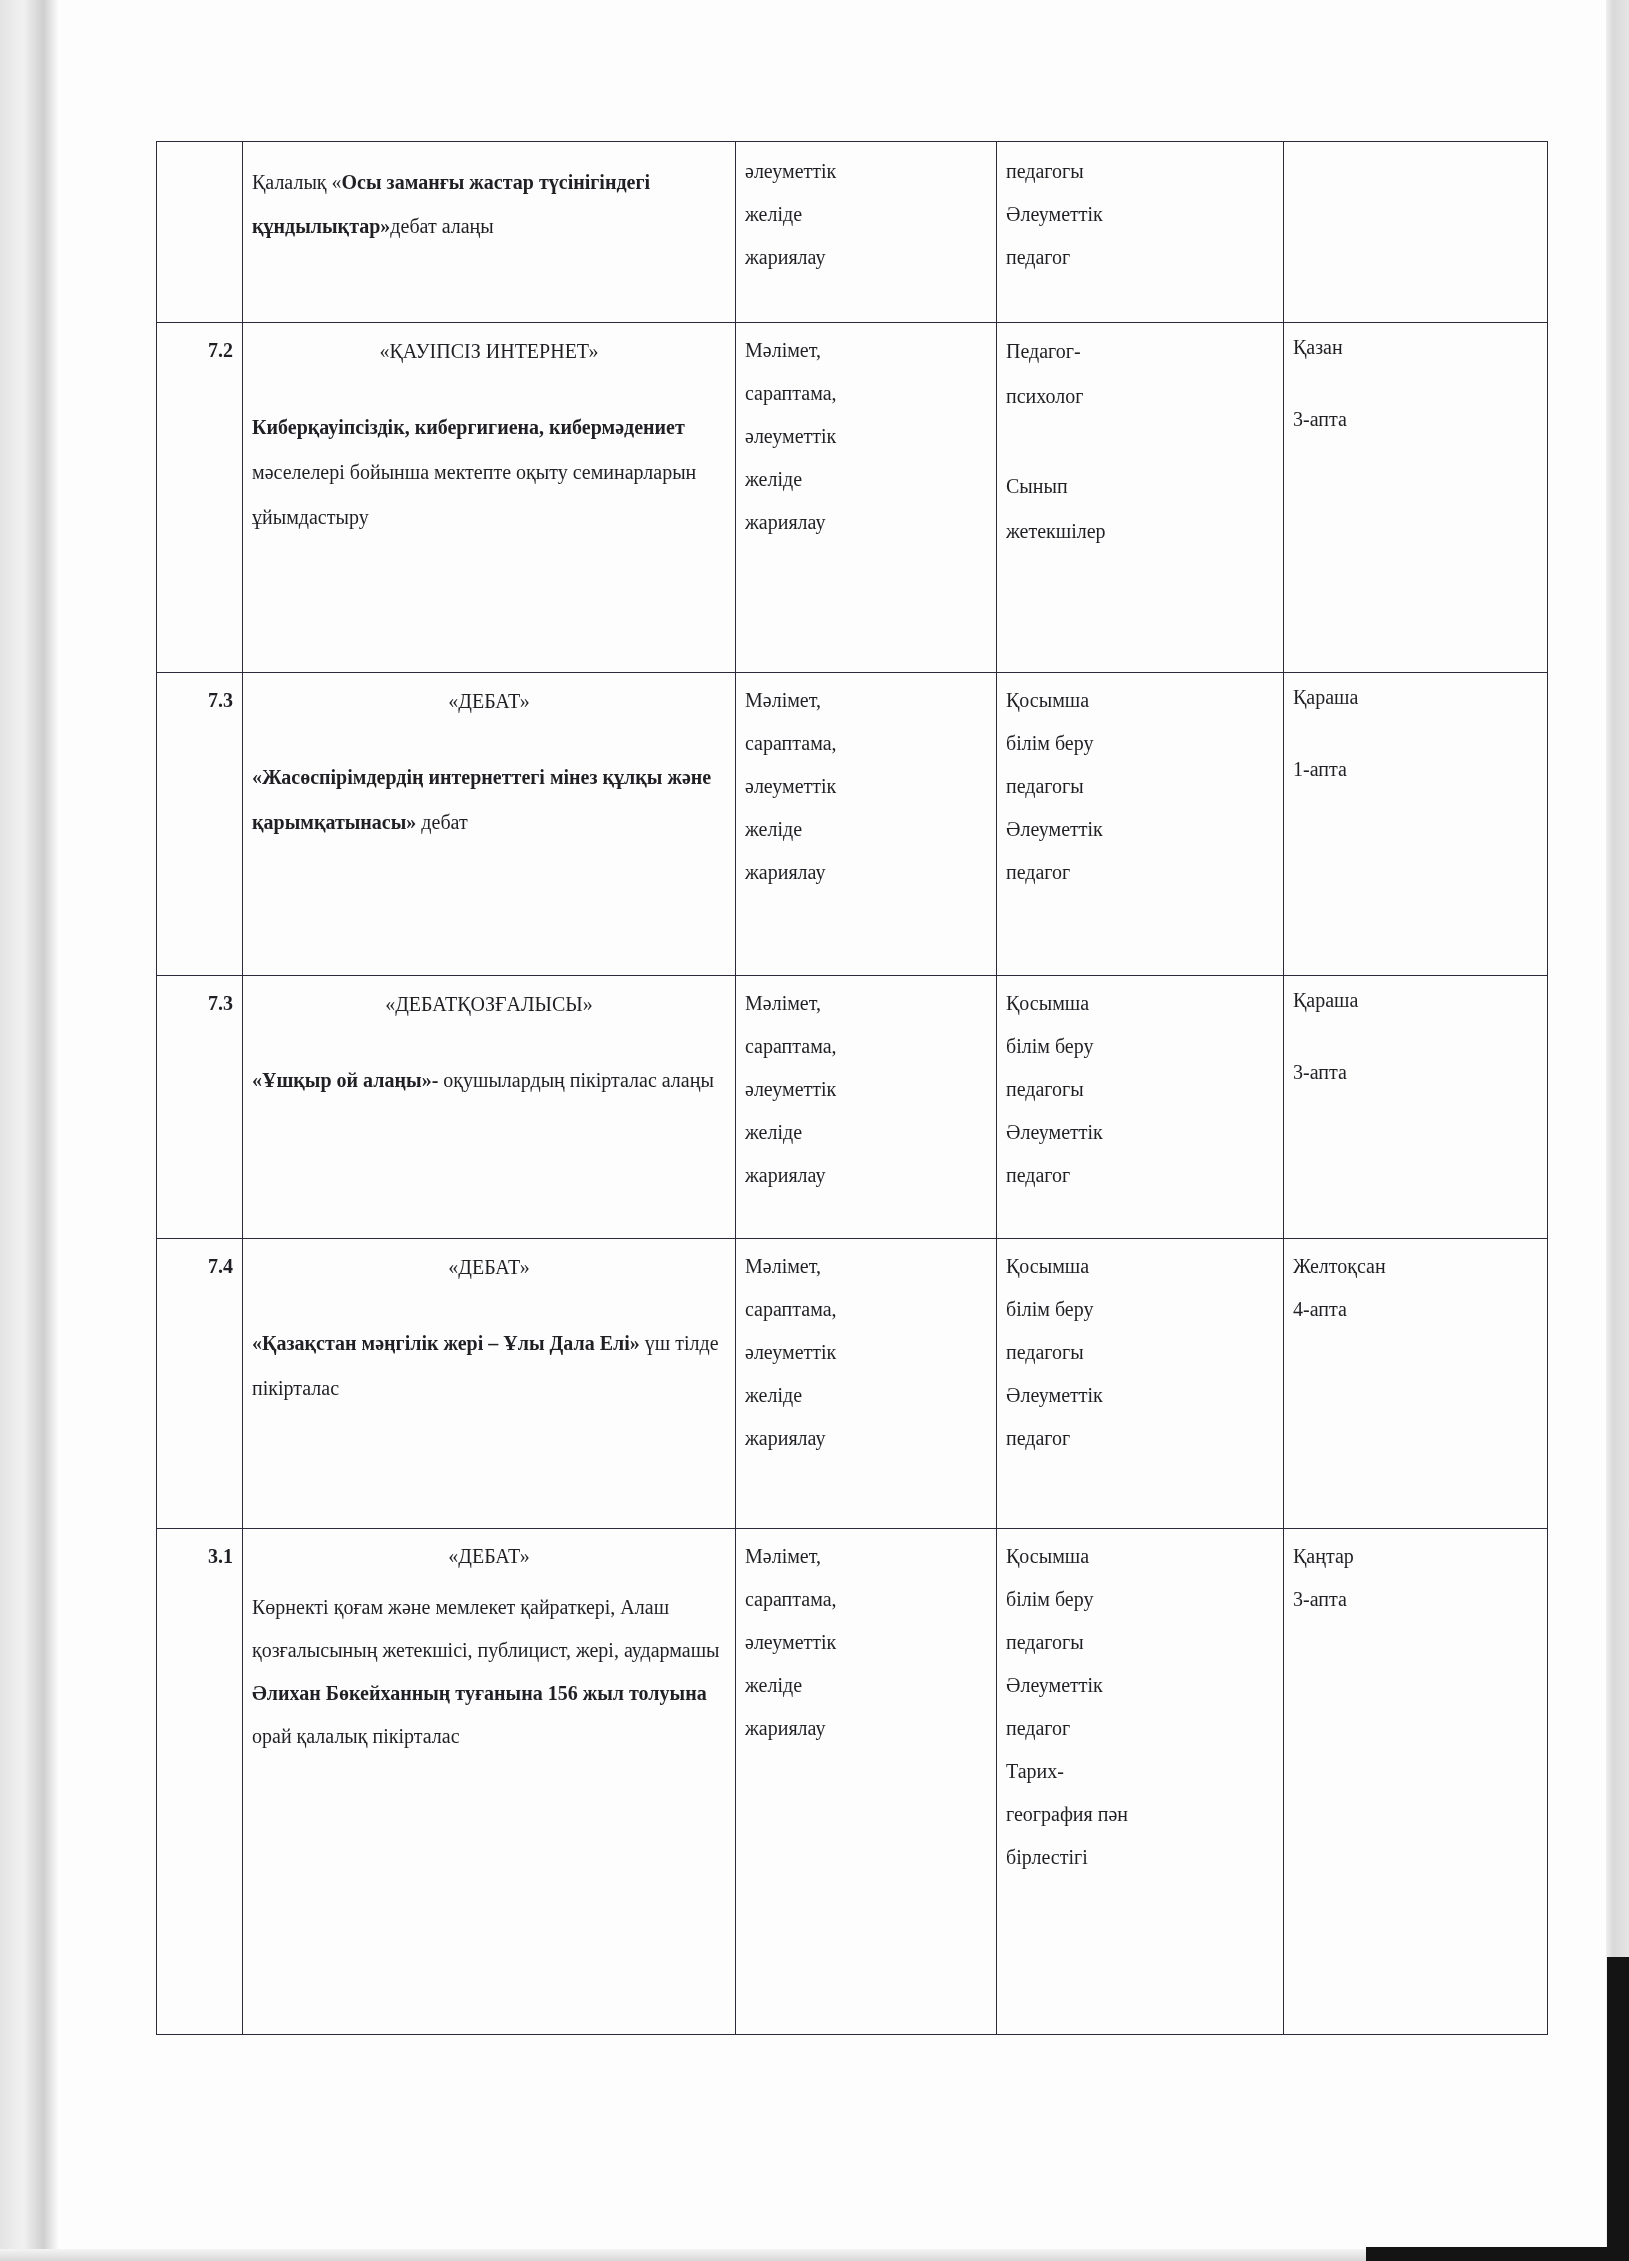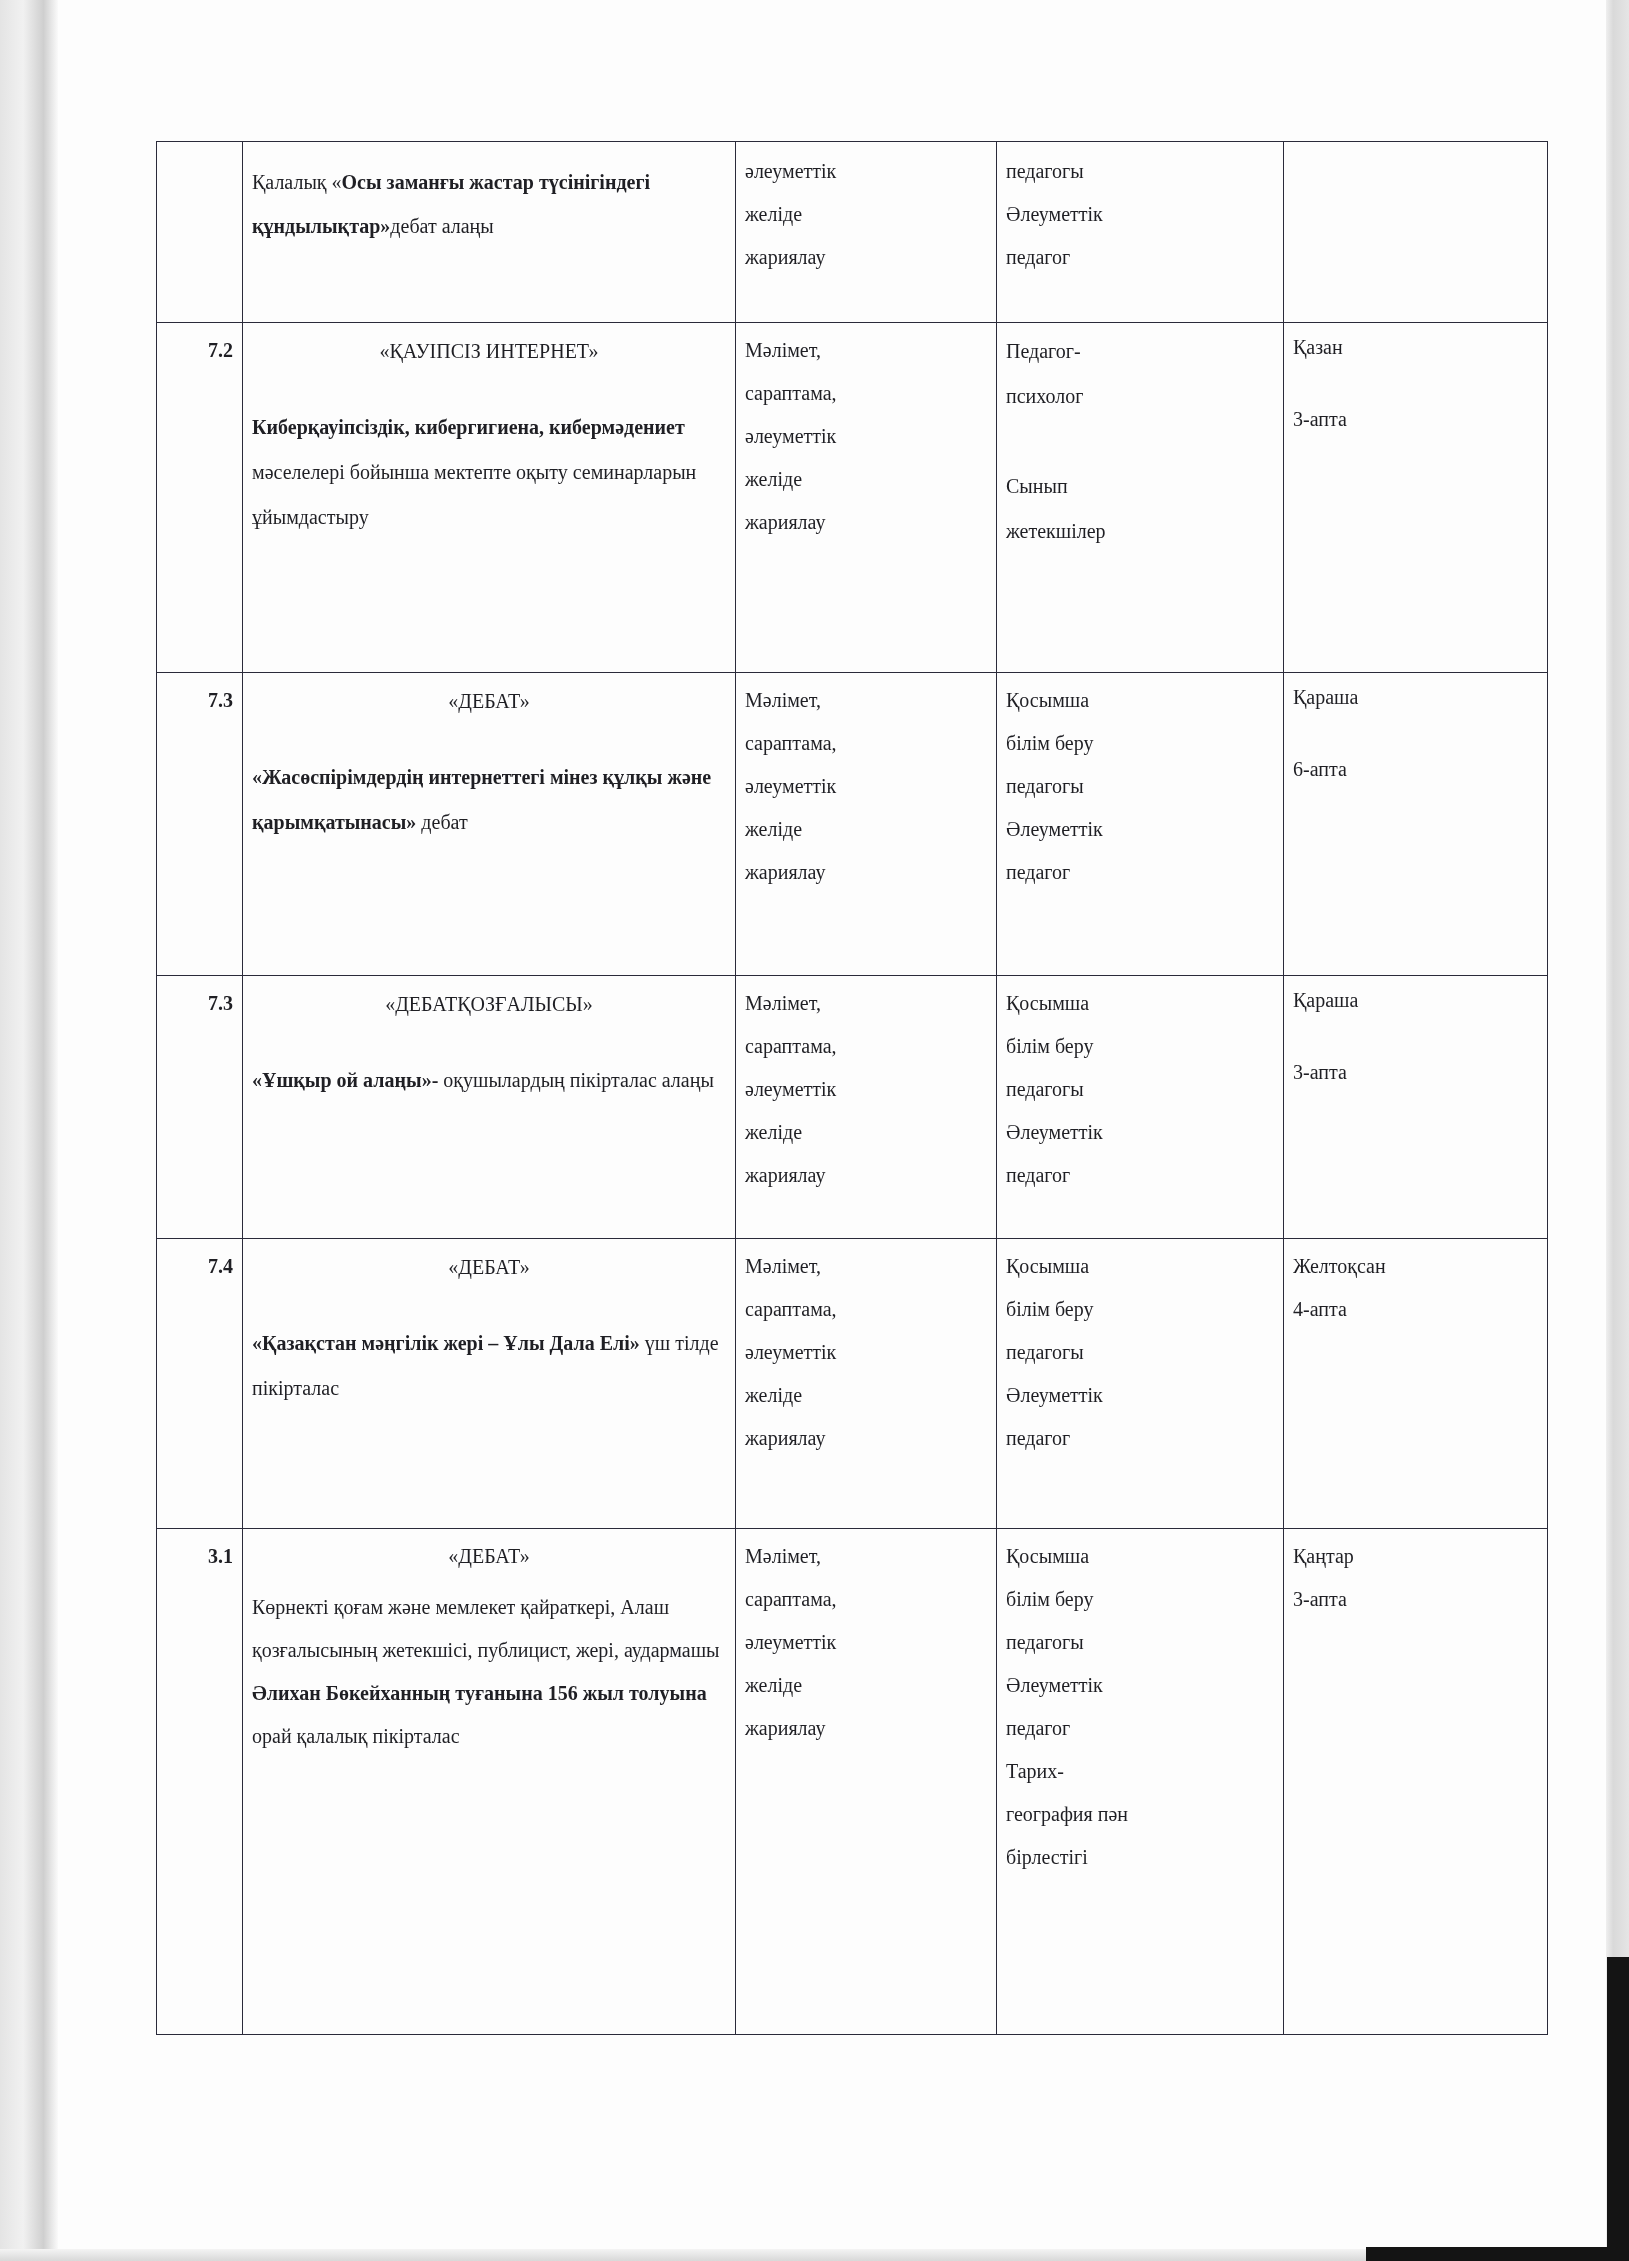--- a/index.html
+++ b/index.html
@@ -132,21 +132,21 @@
       <td class="center">
         <span class="line">Қосымша</span>
         <span class="line">білім беру</span>
         <span class="line">педагогы</span>
         <span class="line">Әлеуметтік</span>
         <span class="line">педагог</span>
       </td>
       <td class="center" style="line-height:36px">
         <span class="line">Қараша</span>
         <span class="line">&nbsp;</span>
-        <span class="line">6-апта</span>
+        <span class="line">1-апта</span>
       </td>
     </tr>
 
     <tr style="height:263px">
       <td class="num">7.3</td>
       <td style="line-height:45px">
         <span class="line title-line">«ДЕБАТҚОЗҒАЛЫСЫ»</span>
         <span class="sp"></span>
         <span class="bold"> «Ұшқыр ой алаңы»-</span><span> оқушылардың пікірталас алаңы</span>
       </td>

